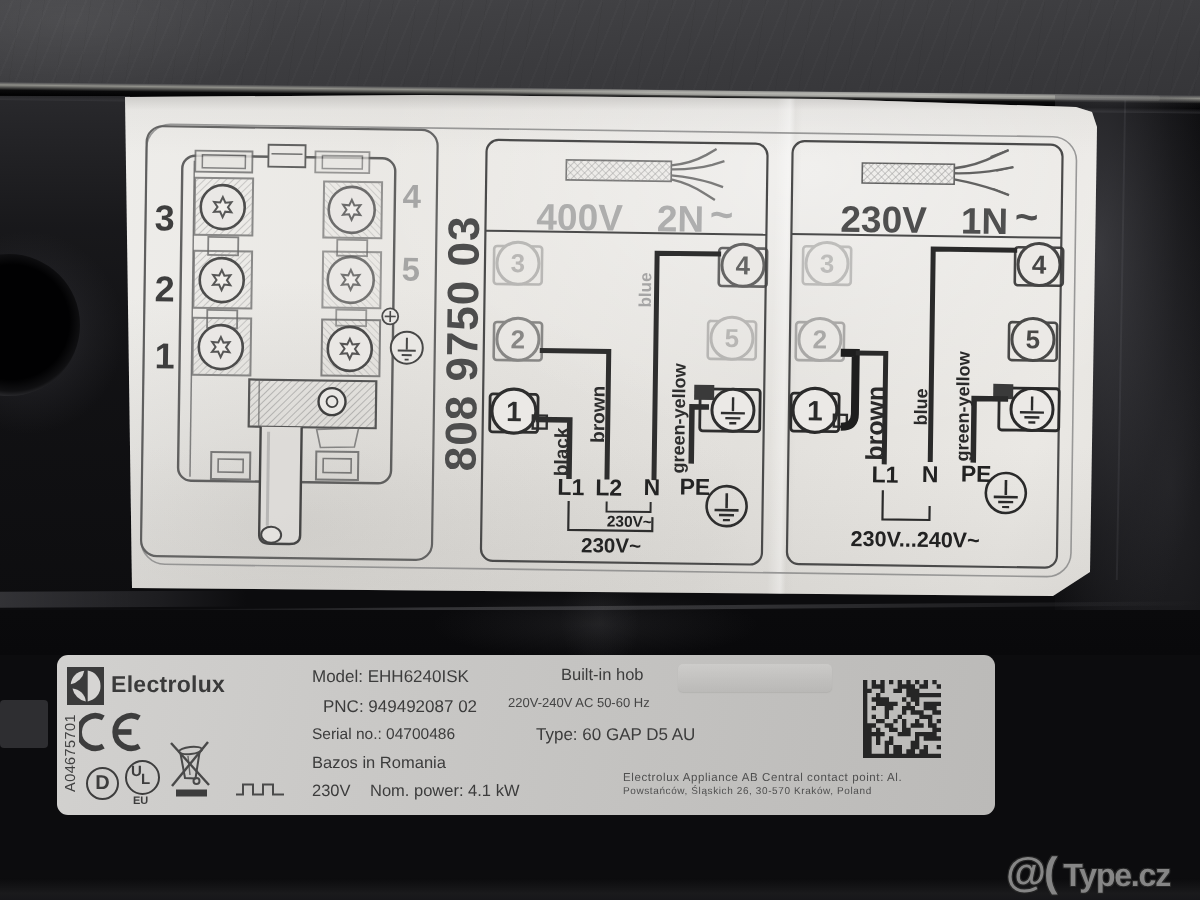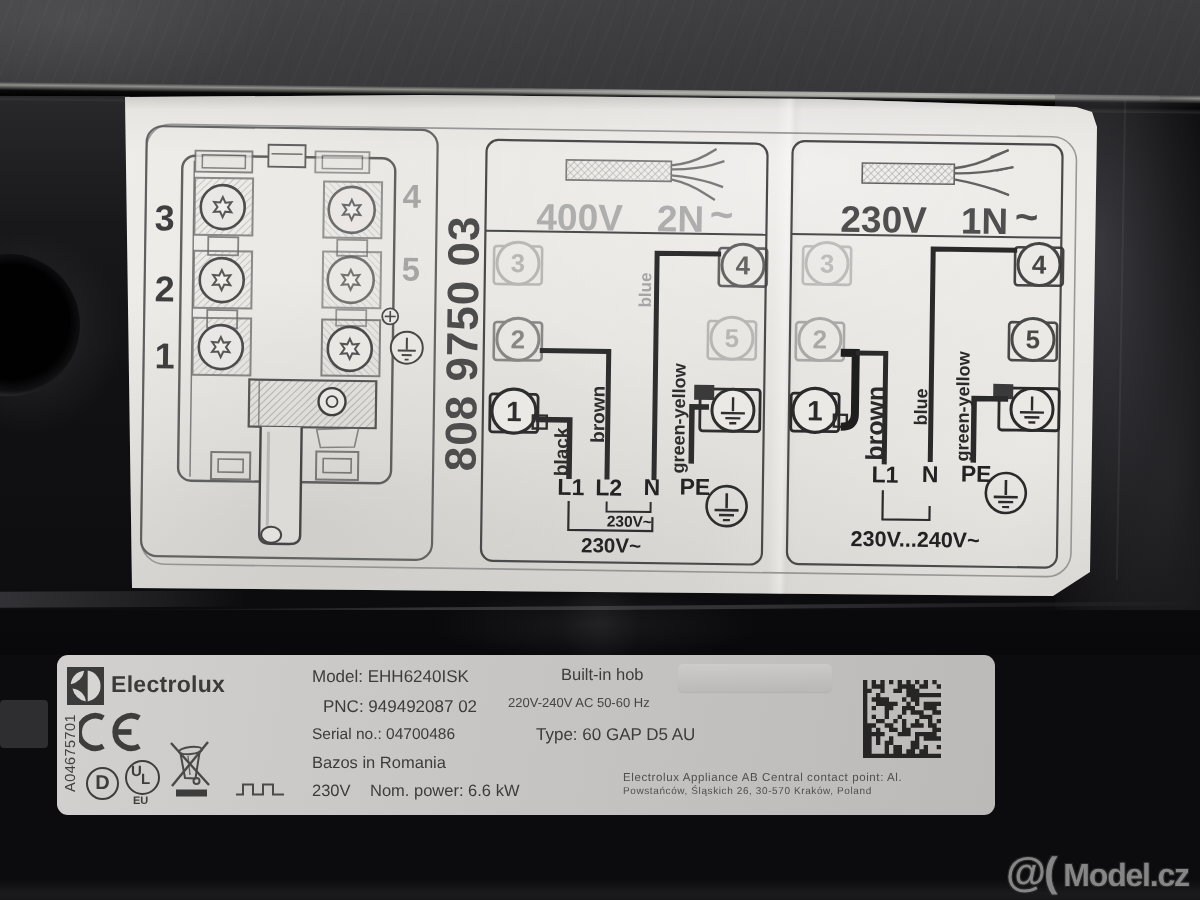--- a/index.html
+++ b/index.html
@@ -436,35 +436,35 @@
   <div class="abs" style="left:255px;top:12px;font-size:17px;color:#3c3c3c;">Model: EHH6240ISK</div>
 
   <div class="abs" style="left:266px;top:41.5px;font-size:17px;color:#3c3c3c;">PNC: 949492087 02</div>
 
   <div class="abs" style="left:255px;top:71px;font-size:15.5px;color:#3c3c3c;">Serial no.: 04700486</div>
 
   <div class="abs" style="left:255px;top:99px;font-size:16.5px;color:#3c3c3c;">Bazos in Romania</div>
 
   <div class="abs" style="left:255px;top:127px;font-size:16.5px;color:#3c3c3c;">230V</div>
 
-  <div class="abs" style="left:313px;top:127px;font-size:16.5px;color:#3c3c3c;">Nom. power: 6.6 kW</div>
+  <div class="abs" style="left:313px;top:127px;font-size:16.5px;color:#3c3c3c;">Nom. power: 4.1 kW</div>
 
   <div class="abs" style="left:504px;top:11px;font-size:16.5px;color:#3c3c3c;">Built-in hob</div>
 
   <div class="abs" style="left:451px;top:40px;font-size:13px;color:#454545;">220V-240V AC 50-60 Hz</div>
 
   <div class="abs" style="left:479px;top:70px;font-size:17px;color:#3c3c3c;">Type: 60 GAP D5 AU</div>
 
   <div class="abs" style="left:621px;top:9px;width:154px;height:28px;border-radius:5px;background:linear-gradient(to bottom,rgba(228,227,225,0.32),rgba(203,202,200,0.08) 55%,rgba(168,167,165,0.28));box-shadow:0 1px 1px rgba(140,139,137,0.25);"></div>
 
   <svg class="abs" style="left:806px;top:25px;" width="78" height="78" viewBox="0 0 77.4 77.4">
     <path d="M0.0 0.0h4.3v4.3h-4.3zM8.6 0.0h4.3v4.3h-4.3zM17.2 0.0h4.3v4.3h-4.3zM25.8 0.0h4.3v4.3h-4.3zM34.4 0.0h4.3v4.3h-4.3zM43.0 0.0h4.3v4.3h-4.3zM51.6 0.0h4.3v4.3h-4.3zM60.2 0.0h4.3v4.3h-4.3zM68.8 0.0h4.3v4.3h-4.3zM0.0 4.3h4.3v4.3h-4.3zM8.6 4.3h12.9v4.3h-12.9zM34.4 4.3h17.2v4.3h-17.2zM55.9 4.3h8.6v4.3h-8.6zM73.1 4.3h4.3v4.3h-4.3zM0.0 8.6h8.6v4.3h-8.6zM17.2 8.6h4.3v4.3h-4.3zM30.1 8.6h8.6v4.3h-8.6zM43.0 8.6h12.9v4.3h-12.9zM0.0 12.9h4.3v4.3h-4.3zM12.9 12.9h4.3v4.3h-4.3zM43.0 12.9h34.4v4.3h-34.4zM0.0 17.2h4.3v4.3h-4.3zM8.6 17.2h17.2v4.3h-17.2zM38.7 17.2h4.3v4.3h-4.3zM47.3 17.2h8.6v4.3h-8.6zM0.0 21.5h4.3v4.3h-4.3zM12.9 21.5h21.5v4.3h-21.5zM43.0 21.5h4.3v4.3h-4.3zM51.6 21.5h4.3v4.3h-4.3zM60.2 21.5h17.2v4.3h-17.2zM0.0 25.8h4.3v4.3h-4.3zM8.6 25.8h4.3v4.3h-4.3zM21.5 25.8h8.6v4.3h-8.6zM38.7 25.8h12.9v4.3h-12.9zM60.2 25.8h12.9v4.3h-12.9zM0.0 30.1h4.3v4.3h-4.3zM21.5 30.1h4.3v4.3h-4.3zM38.7 30.1h4.3v4.3h-4.3zM47.3 30.1h12.9v4.3h-12.9zM68.8 30.1h8.6v4.3h-8.6zM0.0 34.4h4.3v4.3h-4.3zM8.6 34.4h4.3v4.3h-4.3zM21.5 34.4h4.3v4.3h-4.3zM34.4 34.4h4.3v4.3h-4.3zM55.9 34.4h12.9v4.3h-12.9zM0.0 38.7h4.3v4.3h-4.3zM12.9 38.7h8.6v4.3h-8.6zM30.1 38.7h4.3v4.3h-4.3zM38.7 38.7h4.3v4.3h-4.3zM51.6 38.7h4.3v4.3h-4.3zM64.5 38.7h4.3v4.3h-4.3zM73.1 38.7h4.3v4.3h-4.3zM0.0 43.0h12.9v4.3h-12.9zM21.5 43.0h8.6v4.3h-8.6zM38.7 43.0h4.3v4.3h-4.3zM47.3 43.0h12.9v4.3h-12.9zM64.5 43.0h8.6v4.3h-8.6zM0.0 47.3h8.6v4.3h-8.6zM12.9 47.3h4.3v4.3h-4.3zM25.8 47.3h8.6v4.3h-8.6zM38.7 47.3h8.6v4.3h-8.6zM68.8 47.3h8.6v4.3h-8.6zM0.0 51.6h21.5v4.3h-21.5zM34.4 51.6h12.9v4.3h-12.9zM51.6 51.6h21.5v4.3h-21.5zM0.0 55.9h8.6v4.3h-8.6zM12.9 55.9h4.3v4.3h-4.3zM25.8 55.9h4.3v4.3h-4.3zM51.6 55.9h4.3v4.3h-4.3zM60.2 55.9h17.2v4.3h-17.2zM0.0 60.2h8.6v4.3h-8.6zM12.9 60.2h4.3v4.3h-4.3zM21.5 60.2h8.6v4.3h-8.6zM47.3 60.2h8.6v4.3h-8.6zM0.0 64.5h8.6v4.3h-8.6zM21.5 64.5h4.3v4.3h-4.3zM30.1 64.5h8.6v4.3h-8.6zM47.3 64.5h8.6v4.3h-8.6zM60.2 64.5h4.3v4.3h-4.3zM73.1 64.5h4.3v4.3h-4.3zM0.0 68.8h8.6v4.3h-8.6zM21.5 68.8h4.3v4.3h-4.3zM30.1 68.8h8.6v4.3h-8.6zM43.0 68.8h8.6v4.3h-8.6zM55.9 68.8h8.6v4.3h-8.6zM0.0 73.1h77.4v4.3h-77.4z" fill="#262626"></path>
   </svg>
 
   <div class="abs" style="left:566px;top:117px;font-size:11.5px;color:#4f4f4f;letter-spacing:0.6px;">Electrolux Appliance AB Central contact point: Al.</div>
 
   <div class="abs" style="left:566px;top:130.5px;font-size:10px;color:#4f4f4f;letter-spacing:0.6px;">Powstańców, Śląskich 26, 30-570 Kraków, Poland</div>
 
 </div>
 
 <div class="abs layer" style="left:1006px;top:849px;width:200px;color:#868686;text-shadow:-1px -1px 0 #262626,1px -1px 0 #262626,-1px 1px 0 #262626,1px 1px 0 #262626;white-space:nowrap;">
-  <span style="font-size:41px;font-weight:bold;letter-spacing:-2px;">@(</span><span style="font-size:32px;font-weight:bold;letter-spacing:-1.2px;"> Model.cz</span>
+  <span style="font-size:41px;font-weight:bold;letter-spacing:-2px;">@(</span><span style="font-size:32px;font-weight:bold;letter-spacing:-1.2px;"> Type.cz</span>
 </div>
 
 </body></html>

